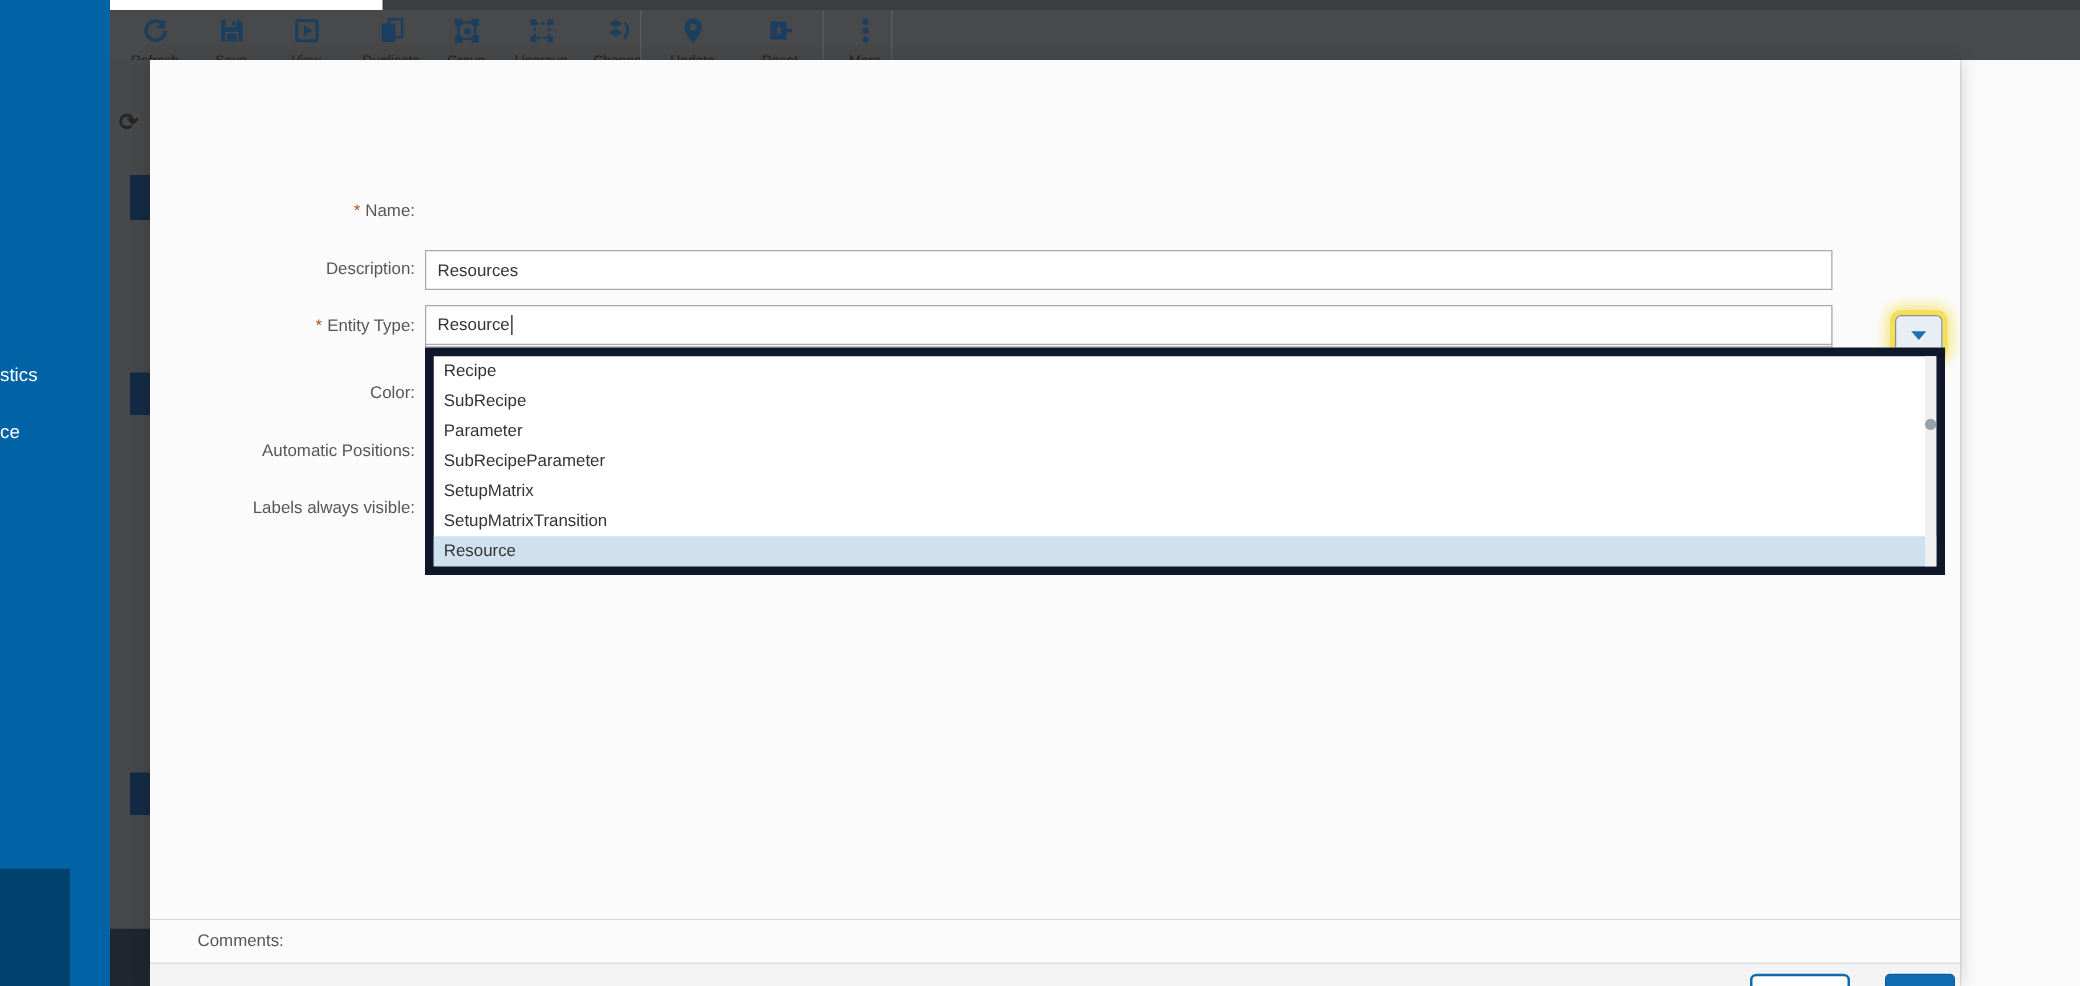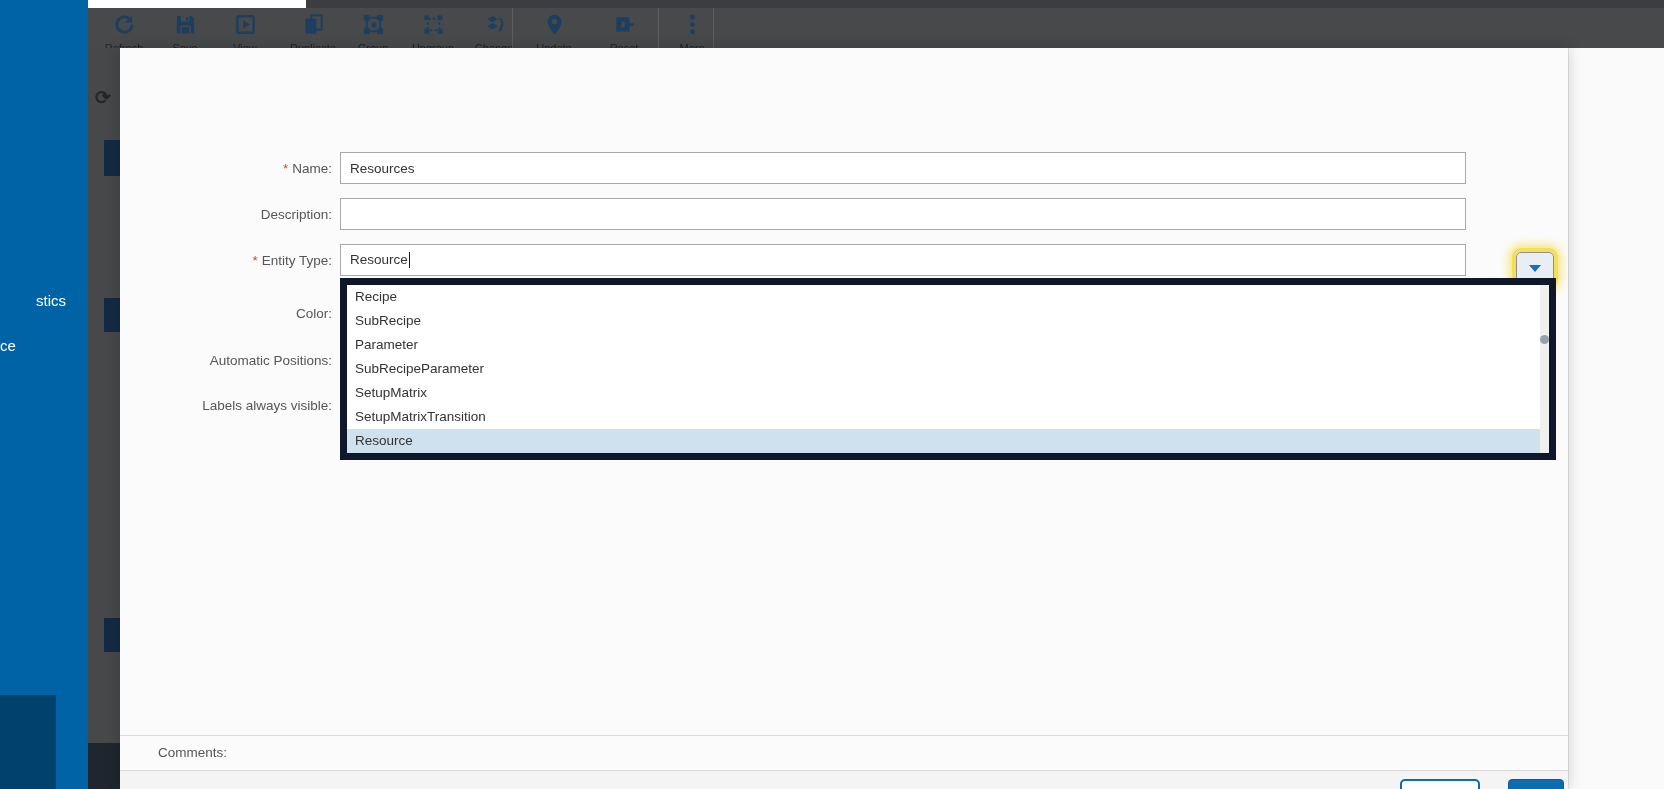--- a/index.html
+++ b/index.html
@@ -1,21 +1,21 @@
 <!DOCTYPE html>
 <html style="--sidebar-blue: #0063a5; --header-blue: #0d7ac4; --toolbar-gray: #48494b; --icon-navy: #1c3f60; --selection-blue: #cfe1ee; --highlight-yellow: #f3df5a; --accent-button-blue: #0d6cb0; --asterisk-red: #b5541f;"><head>
 <meta charset="utf-8">
 <style>
   html,body{margin:0;padding:0;background:#fff;font-family:"Liberation Sans",sans-serif;}
   #stage{position:relative;width:1664px;height:789px;overflow:hidden;background:#fff;}
 
   
   .sidebar{position:absolute;left:0;top:0;width:88px;height:789px;background:var(--sidebar-blue,#0063a5);z-index:5;}
   .side-frag{position:absolute;left:0;color:#fff;font-size:15px;white-space:nowrap;}
-  .side-frag.f0{top:292px;padding-left:36px;}
+  .side-frag.f0{top:292px;}
   .side-frag.f1{top:337px;}
   .side-bottom{position:absolute;left:0;top:695px;width:56px;height:94px;background:#00416e;}
 
   
   .top-white{position:absolute;left:88px;top:0;width:218px;height:8px;background:#ffffff;z-index:3;}
   .top-dark{position:absolute;left:306px;top:0;width:1358px;height:8px;background:#3c3d40;z-index:3;}
 
   
   .toolbar{position:absolute;left:88px;top:8px;width:1576px;height:40px;background:var(--toolbar-gray,#48494b);overflow:hidden;z-index:3;}
   .tcell{position:absolute;top:5px;width:62px;text-align:center;cursor:default;}
@@ -42,21 +42,21 @@
   .modal-title{position:absolute;left:56px;top:11px;color:#fff;font-size:17.5px;font-weight:400;}
   .tab{position:absolute;top:46px;font-size:12px;font-weight:700;letter-spacing:.6px;text-align:center;cursor:pointer;}
   .tab.active{left:38px;width:66px;color:#fff;}
   .tab.active .tab-bar{position:absolute;left:0;top:26px;width:100%;height:3px;background:#fff;}
   .tab.inactive{left:127px;width:78px;color:#9fc8e8;}
   .tab.inactive .tab-bar{position:absolute;left:0;top:27px;width:100%;height:0;border-bottom:1px dotted #9fc8e8;}
 
   
   .flabel{position:absolute;left:10px;width:202px;text-align:right;font-size:13.5px;color:#565656;white-space:nowrap;}
   .req{color:var(--asterisk-red,#b5541f);margin-right:4px;}
-  .finput{position:absolute;left:220px;width:1126px;height:32px;box-sizing:border-box;border:1px solid #a9a9a9;background:#fff;font-family:"Liberation Sans",sans-serif;font-size:13.5px;color:#333;padding:0 9px;outline:none;}
+  .finput{position:absolute;left:220px;width:1126px;height:32px;box-sizing:border-box;border:1px solid #a9a9a9;background:#fff;font-family:"Liberation Sans",sans-serif;font-size:13.5px;color:#333;padding:0 9px;outline:none;margin-top:48px;}
   .input-like{position:absolute;left:220px;width:1126px;height:32px;box-sizing:border-box;border:1px solid #a9a9a9;background:#fff;font-size:13.5px;color:#333;padding:0 9px;line-height:30px;}
   .caret{display:inline-block;width:1px;height:16px;background:#1a1a1a;vertical-align:middle;margin-left:1px;}
 
   
   .combo-btn-ring{position:absolute;left:1392px;top:200px;width:46px;height:40px;box-sizing:border-box;border:4px solid var(--highlight-yellow,#f3df5a);border-radius:9px;background:#fff;box-shadow:0 0 10px 3px rgba(244,222,80,.75);}
   .combo-btn{width:100%;height:100%;box-sizing:border-box;border:1px solid #8f8f8f;border-radius:5px;background:#e9eef5;display:flex;align-items:center;justify-content:center;cursor:pointer;}
   .tri-down{width:0;height:0;border-left:6px solid transparent;border-right:6px solid transparent;border-top:7px solid #1a6fb5;}
 
   
   .dropdown{position:absolute;left:220px;top:230px;width:1216px;box-sizing:border-box;border:7px solid #0f172a;background:#fff;z-index:4;}

